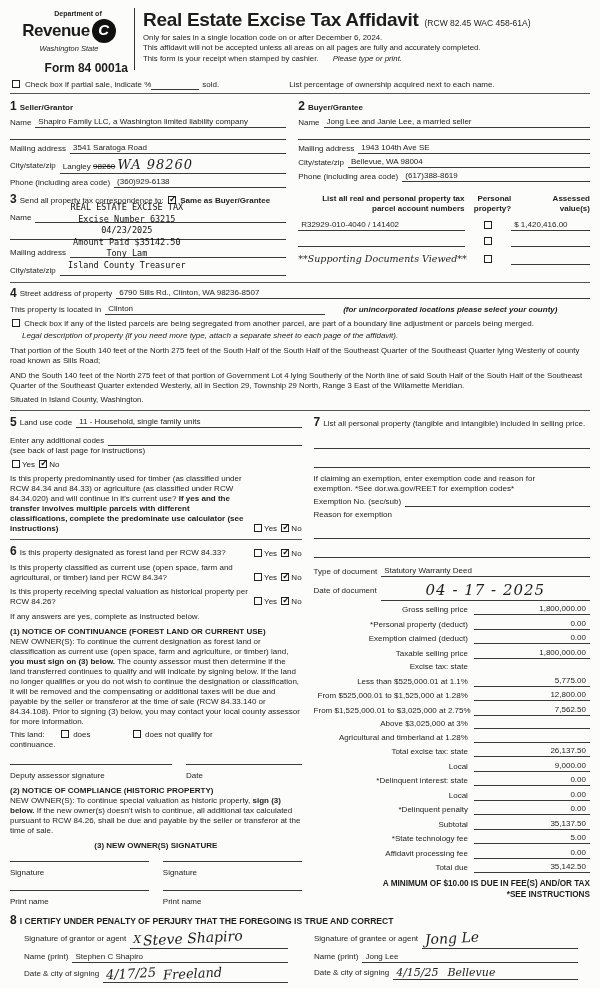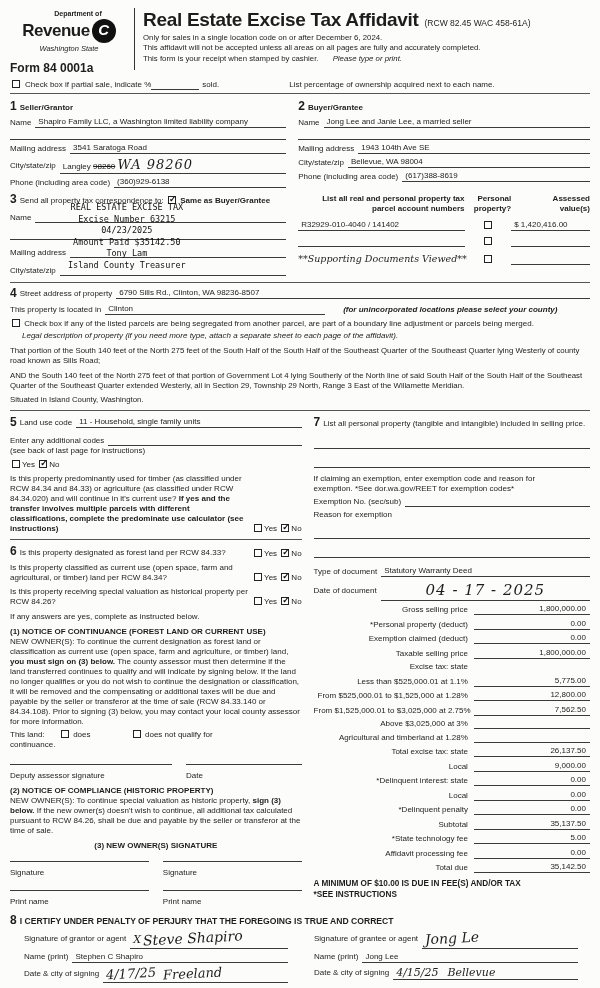--- a/index.html
+++ b/index.html
@@ -13,21 +13,21 @@
   
   .hdr { display:flex; }
   .hdr-logo { width:118px; padding-top:4px; text-align:center; }
   .logo-small { font-size:7px; font-weight:bold; margin-left:18px; }
   .logo-big { font-size:17px; font-weight:bold; letter-spacing:-0.5px; }
   .logo-row { display:flex; align-items:center; justify-content:center; gap:2px; }
   .logo-mark { width:24px; height:24px; border-radius:50%; background:#111; color:#fff;
     font-weight:bold; font-size:15px; display:flex; align-items:center; justify-content:center;
     font-style:italic; }
   .logo-sub { font-size:7.5px; font-style:italic; margin-top:1px; }
-  .form-no { font-size:12px; font-weight:bold; text-align:left; margin-top:8px; }
+  .form-no { font-size:12px; font-weight:bold; text-align:right; margin-top:8px; }
   .hdr-divider { width:1px; background:#333; margin:2px 8px 6px 6px; }
   .hdr-main { flex:1; padding-top:2px; }
   .title-row { display:flex; align-items:baseline; gap:6px; }
   .title { font-size:19px; font-weight:bold; letter-spacing:-0.3px; }
   .title-rcw { font-size:8.5px; }
   .hdr-note { font-size:7.8px; margin-top:1px; }
   .line { border-bottom:1px solid #3a3a3a; flex:1; min-height:9px; padding:0 3px; }
   .line-fix { border-bottom:1px solid #3a3a3a; display:inline-block; min-height:9px; padding:0 3px; }
   .cb { display:inline-block; width:8px; height:8px; border:1px solid #222; background:#fff;
         position:relative; vertical-align:-1px; margin:0 2px; }
@@ -72,21 +72,21 @@
   .qboxes { white-space:nowrap; align-self:flex-end; }
   .notice-title { font-weight:bold; margin-top:5px; }
   .sig2 { display:flex; gap:14px; margin-top:10px; }
   .sig2 .sg { flex:1; }
   .sigline { border-top:1px solid #3a3a3a; padding-top:6px; }
   
   .tax-row { display:flex; align-items:flex-end; margin-top:3.5px; }
   .tax-label { width:58%; text-align:right; padding-right:6px; white-space:nowrap; }
   .tax-value { width:42%; border-bottom:1px solid #3a3a3a; text-align:right; padding:0 4px; min-height:9px; }
   .tax-value.noline { border-bottom:none; }
-  .minimum { text-align:left; font-weight:bold; margin-top:6px; font-size:8.2px; }
+  .minimum { text-align:right; font-weight:bold; margin-top:6px; font-size:8.2px; }
   
   .sec8-title { margin-top:6px; font-weight:bold; font-size:8.6px; }
   .sec8-cols { display:flex; }
   .sec8-cols .s8c { width:50%; padding-right:12px; padding-left:14px; }
   .sig-hand { font-family:"DejaVu Serif", serif; font-style:italic; font-size:14px;
     transform:rotate(-3deg); display:inline-block; white-space:nowrap; }
   .hand-mid { font-family:"DejaVu Serif", serif; font-style:italic; font-size:11px; white-space:nowrap; }
   .hand-big { font-family:"DejaVu Serif", serif; font-style:italic; font-size:13px; letter-spacing:1px; white-space:nowrap; }
 </style>
 </head>

